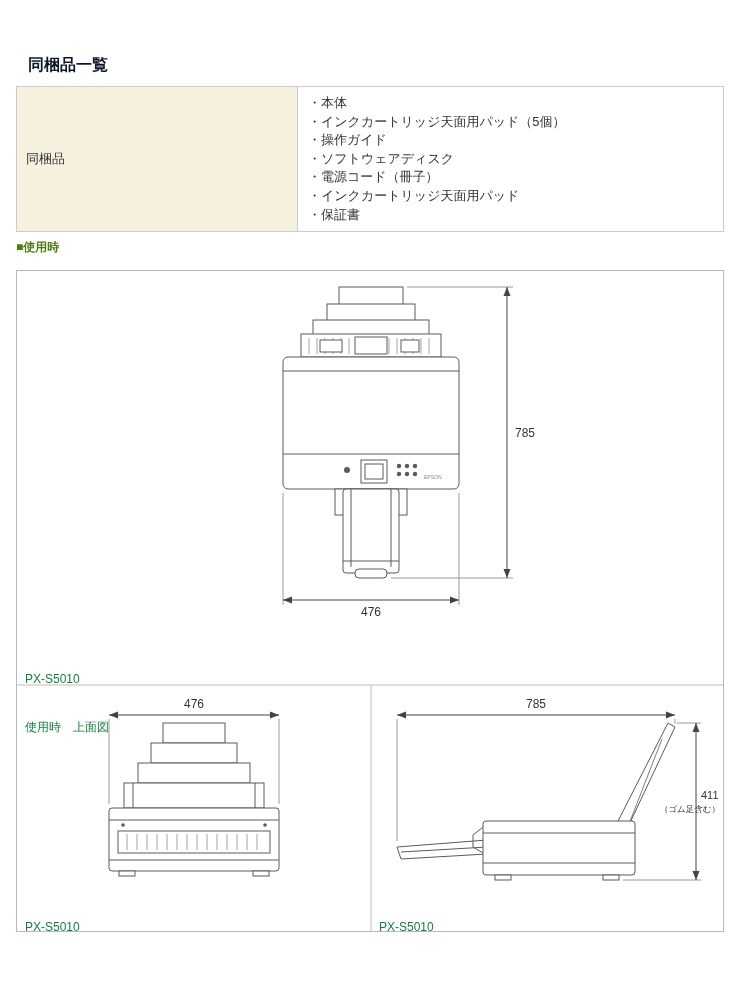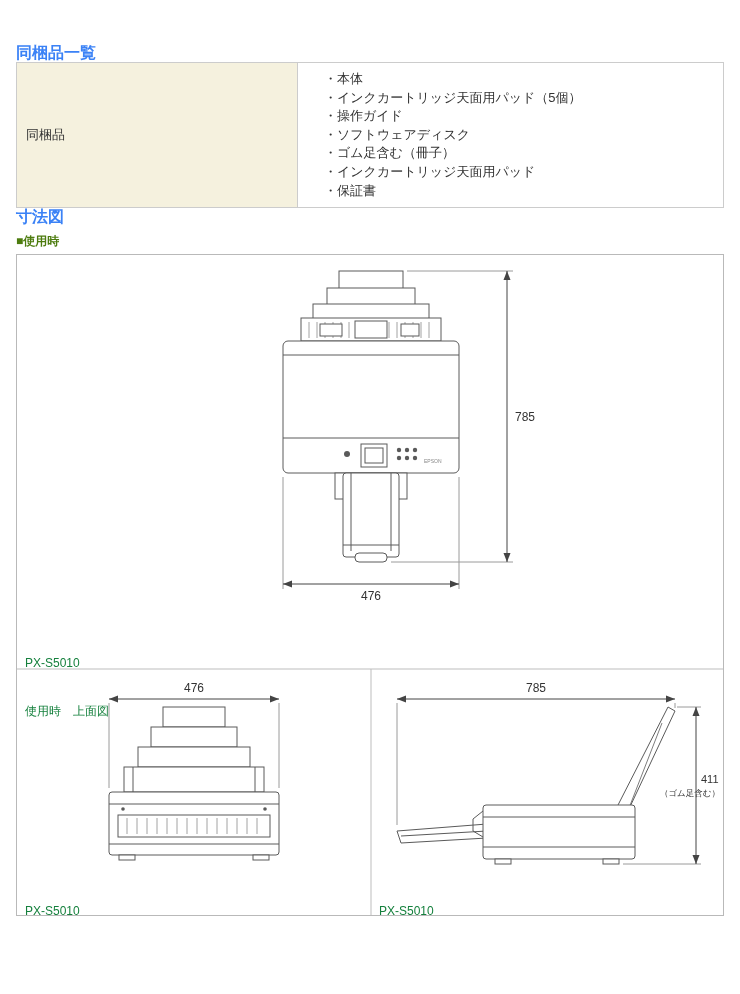--- a/index.html
+++ b/index.html
@@ -7,60 +7,60 @@
   body {
     width: 740px;
     font-family: "Liberation Sans", "DejaVu Sans", sans-serif;
     color: #333;
   }
   .page { width: 740px; padding: 44px 16px 8px 16px; }
 
   h2.sec {
     font-size: 16px;
     font-weight: 700;
-    color: #3b82f6;
-    margin: 0;
+    color: #0f172a;
+    margin: 12px;
     line-height: 18px;
   }
   .included-heading { margin-bottom: 26px; }
 
   table.included {
     width: 708px;
     border-collapse: collapse;
     font-size: 13px;
     color: #333;
   }
   table.included th, table.included td { border: 1px solid #ccc; }
   table.included th {
     width: 281px;
     background: #f5f1de;
     font-weight: 400;
     text-align: left;
     padding: 8px 8px 8px 9px;
     vertical-align: middle;
     margin-left: 6px;
   }
-  table.included td { padding: 7px 26px; vertical-align: middle; }
+  table.included td { padding: 7px 10px; vertical-align: middle; }
   ul.plain { list-style: none; margin: 0; padding: 0; line-height: 18.6px; }
 
   .dim-heading { margin-top: 30px; }
   .usage {
     font-size: 12px;
     font-weight: 700;
     color: #4d7c0f;
     margin-top: 8px;
     line-height: 14px;
   }
 
   .diagram-box {
     position: relative;
     width: 708px;
     height: 662px;
     border: 1px solid #b9b9b9;
-    margin-top: 6px;
+    margin-top: 16px;
     background: #fff;
   }
   .diagram-box svg { position: absolute; left: 0; top: 0; display: block; }
 
   .fig-label {
     position: absolute;
     font-size: 12px;
     line-height: 16px;
     color: #15803d;
     white-space: pre;
@@ -83,30 +83,29 @@
   <table class="included">
     <tbody>
         <tr>
       <th>同梱品</th>
       <td>
         <ul class="plain">
           <li>・本体</li>
           <li>・インクカートリッジ天面用パッド（5個）</li>
           <li>・操作ガイド</li>
           <li>・ソフトウェアディスク</li>
-          <li>・ゴム足含む（冊子）</li>
+          <li>・電源コード（冊子）</li>
           <li>・インクカートリッジ天面用パッド</li>
           <li>・保証書</li>
         </ul>
       </td>
     </tr>
   </tbody>
     </table>
 
-  <h2 class="sec dim-heading">寸法図</h2>
 
   <div class="usage">■使用時</div>
 
   <div class="diagram-box">
 
     <svg width="706" height="660" viewBox="0 0 706 660">
 
       <g stroke="#bdbdbd" stroke-width="1">
         <line x1="0" y1="414" x2="706" y2="414"></line>
         <line x1="354" y1="414" x2="354" y2="660"></line>

